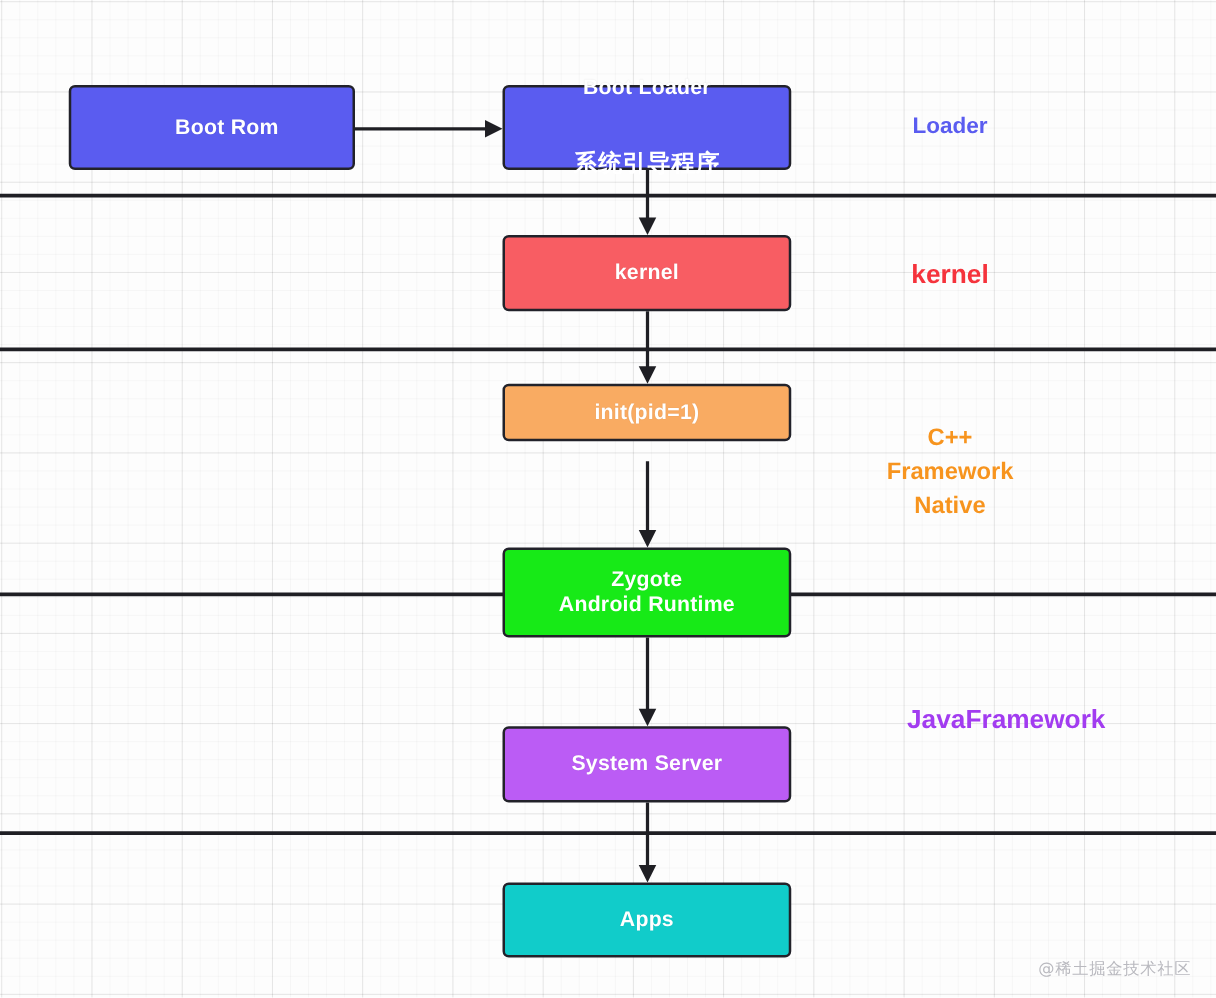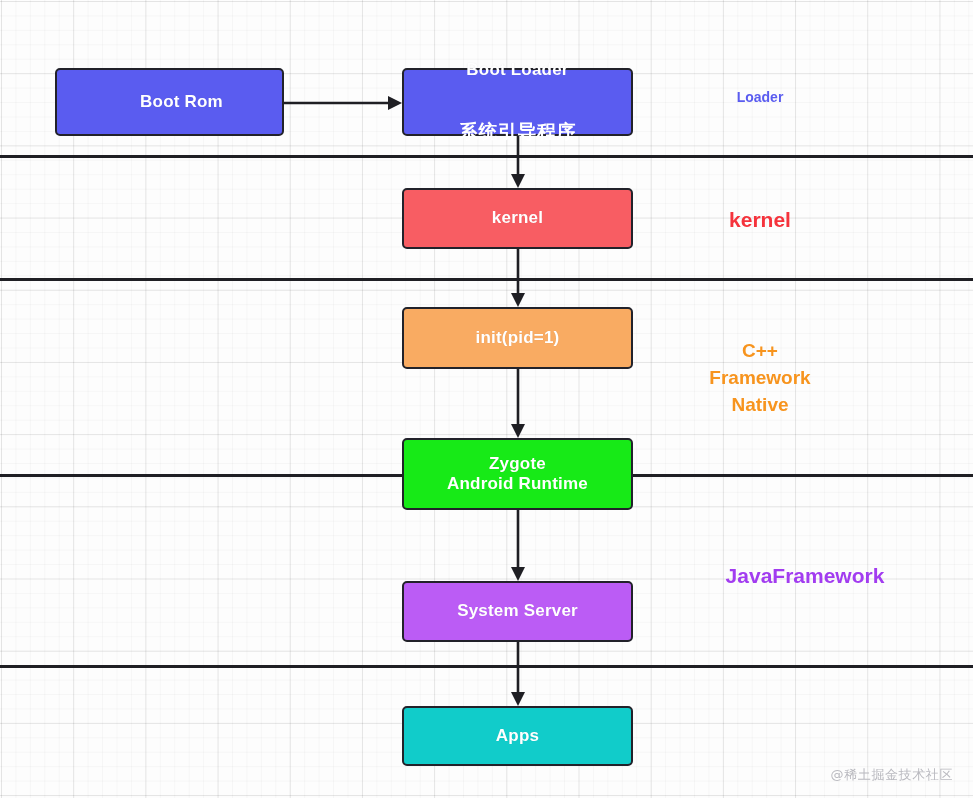--- a/index.html
+++ b/index.html
@@ -161,38 +161,38 @@
 
   <div class="node" style="left:402px;top:68px;width:231px;height:68px;background:#5a5cf0;gap:39px;">
     <span class="title">Boot Loader</span>
     <span class="subtitle">系统引导程序</span>
   </div>
 
   <div class="node" style="left:402px;top:188px;width:231px;height:61px;background:#f85d63;">
     <span class="title">kernel</span>
   </div>
 
-  <div class="node" style="left:402px;top:307px;width:231px;height:62px;background:#f9ab62;">
+  <div class="node" style="left:402px;top:307px;width:231px;height:46px;background:#f9ab62;">
     <span class="title">init(pid=1)</span>
   </div>
 
   <div class="node" style="left:402px;top:581px;width:231px;height:61px;background:#bb5cf5;">
     <span class="title">System Server</span>
   </div>
 
   <div class="node" style="left:402px;top:438px;width:231px;height:72px;background:#17ea17;">
     <span class="title">Zygote</span>
     <span class="line2">Android Runtime</span>
   </div>
 
   <div class="node" style="left:402px;top:706px;width:231px;height:60px;background:#11ccca;text-align:right;">
     <span class="title">Apps</span>
   </div>
 
-  <div class="layer-label" style="left:660px;top:88px;width:200px;color:#5a5cf0;font-size:14px;">Loader</div>
+  <div class="layer-label" style="left:660px;top:88px;width:200px;color:#5a5cf0;font-size:18px;">Loader</div>
 
   <div class="layer-label" style="left:660px;top:205px;width:200px;color:#f5333c;font-size:21px;">kernel</div>
 
   <div class="layer-label" style="left:660px;top:338px;width:200px;color:#f7941e;font-size:19px;">C++
 Framework
 Native</div>
 
   <div class="layer-label" style="left:660px;top:561px;width:290px;color:#a23cf0;font-size:21px;">JavaFramework</div>
 
   <div class="watermark">@稀土掘金技术社区</div>

